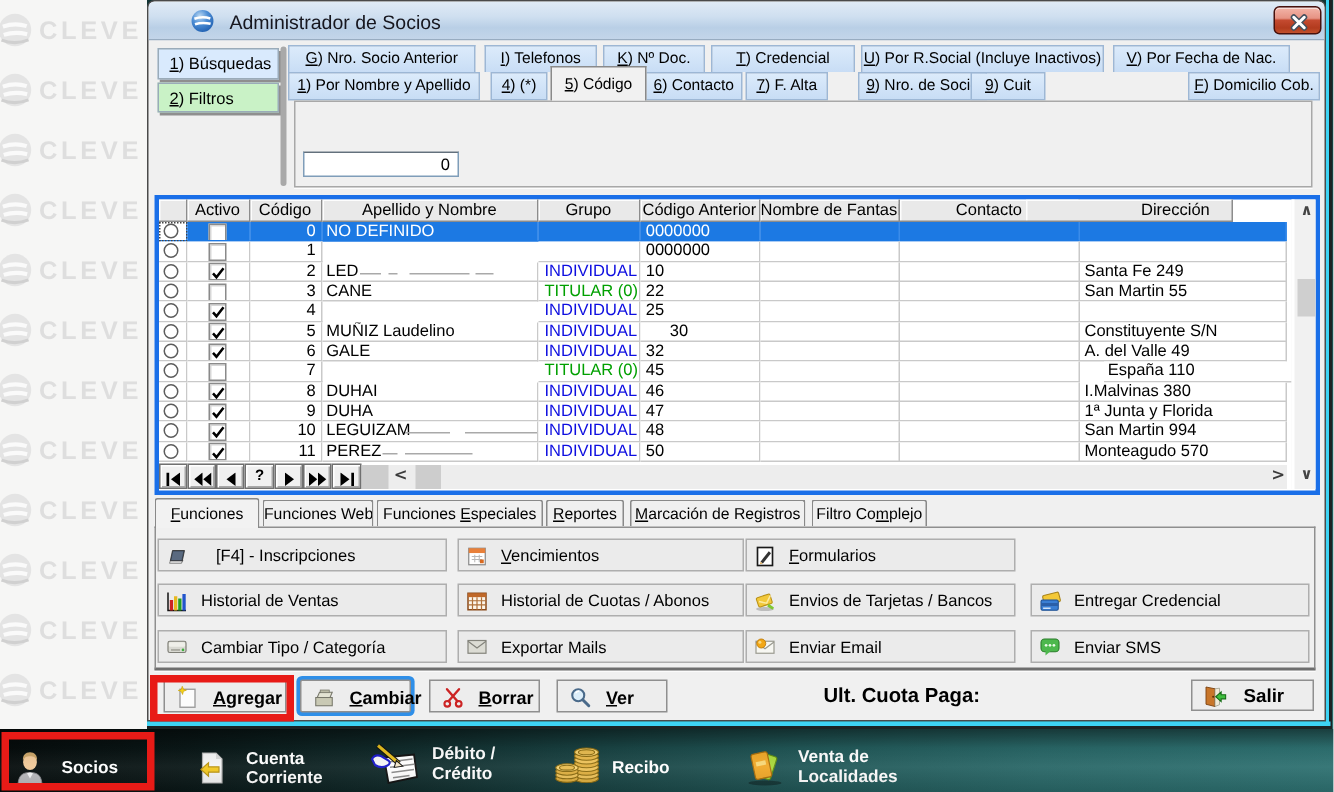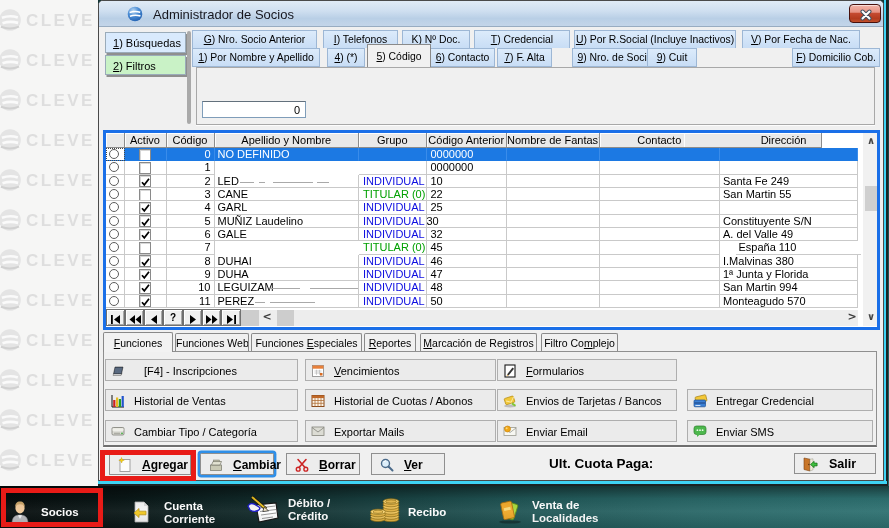--- a/index.html
+++ b/index.html
@@ -368,40 +368,39 @@
       <div class="grow" style="top: 68.36px;">
         <div class="gcell c-radio" style="left: 0px; width: 19px;">
           <div class="gradio"></div>
         </div>
         <div class="gcell" style="left: 19px; width: 42px;">
           <div class="gcheck"><span><svg width="11" height="11" viewBox="0 0 11 11">
                 <path d="M2 5.2 L4.3 7.8 L9 1.8" stroke="#000" stroke-width="1.7" fill="none"></path>
               </svg></span></div>
         </div>
         <div class="gcell" style="left: 61px; width: 48px; text-align: right; padding-right: 3px;">4</div>
-        <div class="gcell" style="left: 109px; width: 144.5px; padding-left: 3px;">GARL</div>
         <div class="gcell" style="left: 253.5px; width: 67.5px; padding-left: 4px; color: rgb(13, 13, 224);">INDIVIDUAL</div>
         <div class="gcell" style="left: 321px; width: 80.5px; padding-left: 4px;">25</div>
         <div class="gcell" style="left: 401.5px; width: 92.5px;"></div>
         <div class="gcell" style="left: 494px; width: 120.5px;"></div>
         <div class="gcell" style="left: 614.5px; width: 138px; padding-left: 3px;"></div>
       </div>
       <div class="grow" style="top: 81.7px;">
         <div class="gcell c-radio" style="left: 0px; width: 19px;">
           <div class="gradio"></div>
         </div>
         <div class="gcell" style="left: 19px; width: 42px;">
           <div class="gcheck"><span><svg width="11" height="11" viewBox="0 0 11 11">
                 <path d="M2 5.2 L4.3 7.8 L9 1.8" stroke="#000" stroke-width="1.7" fill="none"></path>
               </svg></span></div>
         </div>
         <div class="gcell" style="left: 61px; width: 48px; text-align: right; padding-right: 3px;">5</div>
         <div class="gcell" style="left: 109px; width: 144.5px; padding-left: 3px;">MUÑIZ Laudelino</div>
         <div class="gcell" style="left: 253.5px; width: 67.5px; padding-left: 4px; color: rgb(13, 13, 224);">INDIVIDUAL</div>
-        <div class="gcell" style="left: 321px; width: 80.5px; padding-left: 0;">30</div>
+        <div class="gcell" style="left: 321px; width: 80.5px; padding-left: 20px;">30</div>
         <div class="gcell" style="left: 401.5px; width: 92.5px;"></div>
         <div class="gcell" style="left: 494px; width: 120.5px;"></div>
         <div class="gcell" style="left: 614.5px; width: 138px; padding-left: 3px;">Constituyente S/N</div>
       </div>
       <div class="grow" style="top: 95.04px;">
         <div class="gcell c-radio" style="left: 0px; width: 19px;">
           <div class="gradio"></div>
         </div>
         <div class="gcell" style="left: 19px; width: 42px;">
           <div class="gcheck"><span><svg width="11" height="11" viewBox="0 0 11 11">

